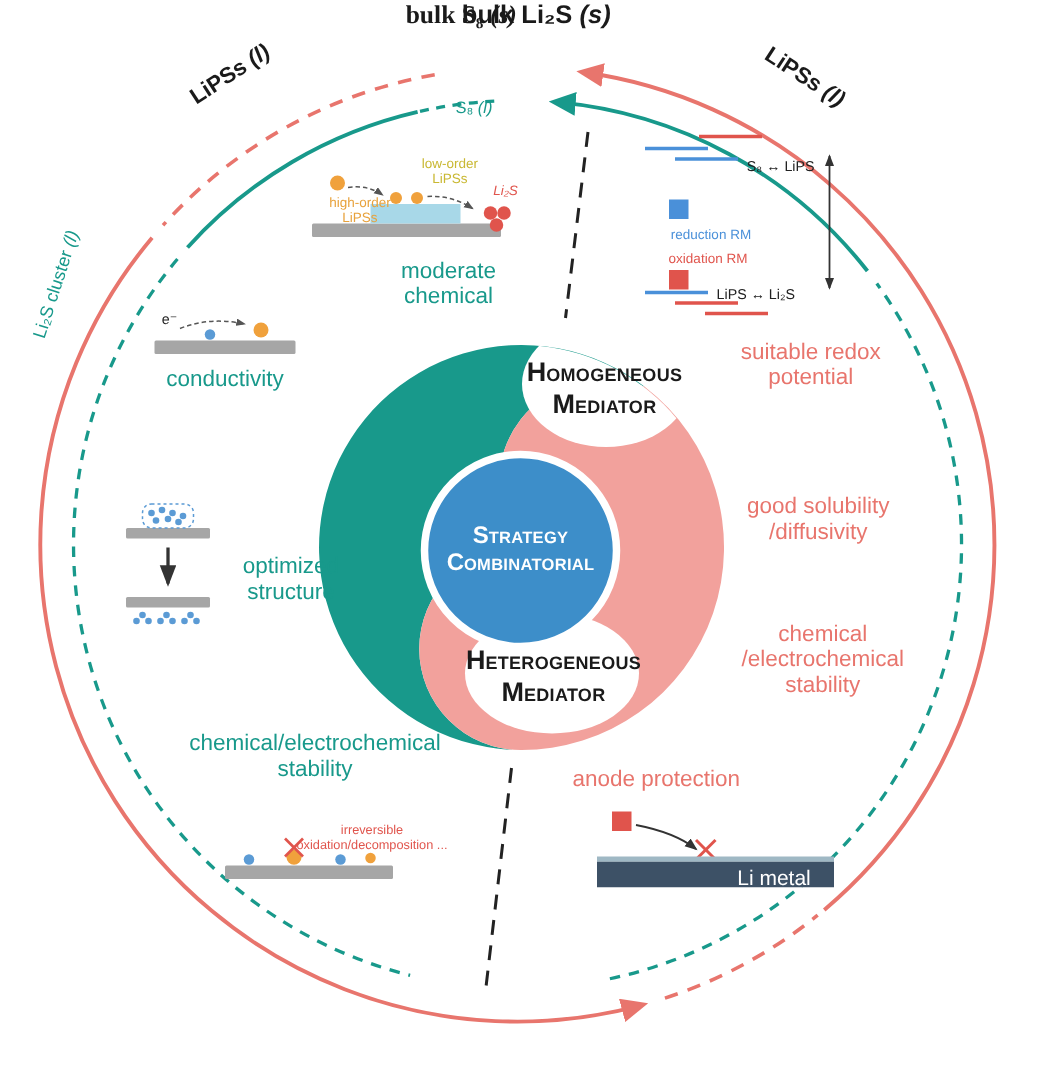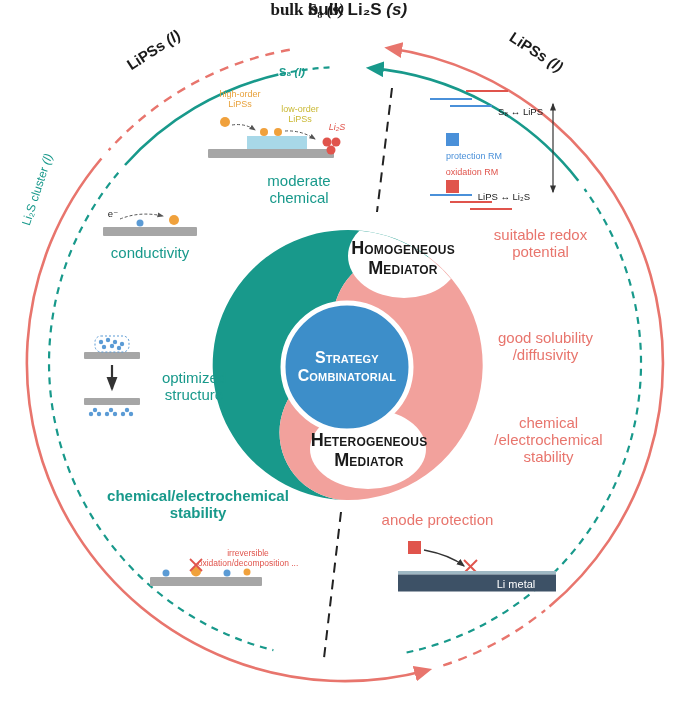--- a/index.html
+++ b/index.html
@@ -7,21 +7,21 @@
     position:relative;width:691px;height:726px;background:#ffffff;overflow:hidden;
     font-family:"Liberation Sans","DejaVu Sans",sans-serif;color:#1a1a1a;
   }
   svg{position:absolute;left:0;top:0;}
   .lbl{position:absolute;text-align:center;line-height:1.13;}
   .bold{font-weight:bold;}
   .teal{color:#18998b;}
   .salmon{color:#e8756d;}
   .blue{color:#4a90d9;}
   .red{color:#e0544c;}
-  .orange{color:#e8a23c;}
+  .orange{color:#e8a23c;margin-top:41px;}
   .yellow{color:#c9b832;}
   .white{color:#ffffff;}
   .italic{font-style:italic;}
   .s17{font-size:17px;}
   .s15{font-size:15px;}
   .s12{font-size:12px;}
   .s11{font-size:11px;}
   .s10{font-size:9.5px;}
   .s9{font-size:9px;}
   .s8{font-size:8.5px;}
@@ -181,21 +181,21 @@
 
   <div class="lbl bold s15 rot-l" style="left:98px;top:42px;width:112px;">
     <span>LiPSs </span><span class="italic">(l)</span>
   </div>
   <div class="lbl bold s15 rot-r" style="left:480px;top:44px;width:112px;">
     <span>LiPSs </span><span class="italic">(l)</span>
   </div>
   <div class="lbl teal s12 rot-side" style="left:-25px;top:183px;width:126px;">
     <span>Li₂S cluster </span><span class="italic">(l)</span>
   </div>
-  <div class="lbl teal s11" style="left:262px;top:66px;width:60px;font-weight:bold;">
+  <div class="lbl teal s11" style="left:286px;top:66px;width:60px;">
     <span>S₈ </span><span class="italic">(l)</span>
   </div>
 
   <div class="lbl" style="left:328px;top:238px;width:150px;">
     <div><span class="big1 bold">H</span><span class="med">OMOGENEOUS</span></div>
     <div><span class="big1 bold">M</span><span class="med">EDIATOR</span></div>
   </div>
   <div class="lbl" style="left:294px;top:430px;width:150px;">
     <div><span class="big1 bold">H</span><span class="med">ETEROGENEOUS</span></div>
     <div><span class="big1 bold">M</span><span class="med">EDIATOR</span></div>
@@ -209,21 +209,21 @@
     <div>moderate</div>
     <div>chemical</div>
   </div>
   <div class="lbl teal s15" style="left:80px;top:245px;width:140px;">
     <div>conductivity</div>
   </div>
   <div class="lbl teal s15" style="left:124px;top:370px;width:140px;">
     <div>optimized</div>
     <div>structure</div>
   </div>
-  <div class="lbl teal s15" style="left:93px;top:488px;width:210px;font-weight:bold;">
+  <div class="lbl teal s15" style="left:105px;top:488px;width:210px;">
     <div>chemical/electrochemical</div>
     <div>stability</div>
   </div>
 
   <div class="lbl salmon s15" style="left:458px;top:227px;width:165px;">
     <div>suitable redox</div>
     <div>potential</div>
   </div>
   <div class="lbl salmon s15" style="left:463px;top:330px;width:165px;">
     <div>good solubility</div>
@@ -248,18 +248,18 @@
 
   <div class="lbl s10" style="left:101px;top:209px;width:24px;color:#222;">e⁻</div>
 
   <div class="lbl red s8" style="left:186px;top:549px;width:124px;">
     <div>irreversible</div>
     <div>oxidation/decomposition ...</div>
   </div>
 
   <div class="lbl s10 ralign" style="left:425px;top:107px;width:118px;color:#222;">S₈ ↔ LiPS</div>
   <div class="lbl s10 ralign" style="left:412px;top:192px;width:118px;color:#222;">LiPS ↔ Li₂S</div>
-  <div class="lbl blue s9" style="left:420px;top:151px;width:108px;">protection RM</div>
+  <div class="lbl blue s9" style="left:420px;top:151px;width:108px;">reduction RM</div>
   <div class="lbl red s9" style="left:418px;top:167px;width:108px;">oxidation RM</div>
 
-  <div class="lbl white" style="left:480px;top:578px;width:72px;font-size:11px;">Li metal</div>
+  <div class="lbl white" style="left:480px;top:578px;width:72px;font-size:14px;">Li metal</div>
 
 </div>
 
 </body></html>

